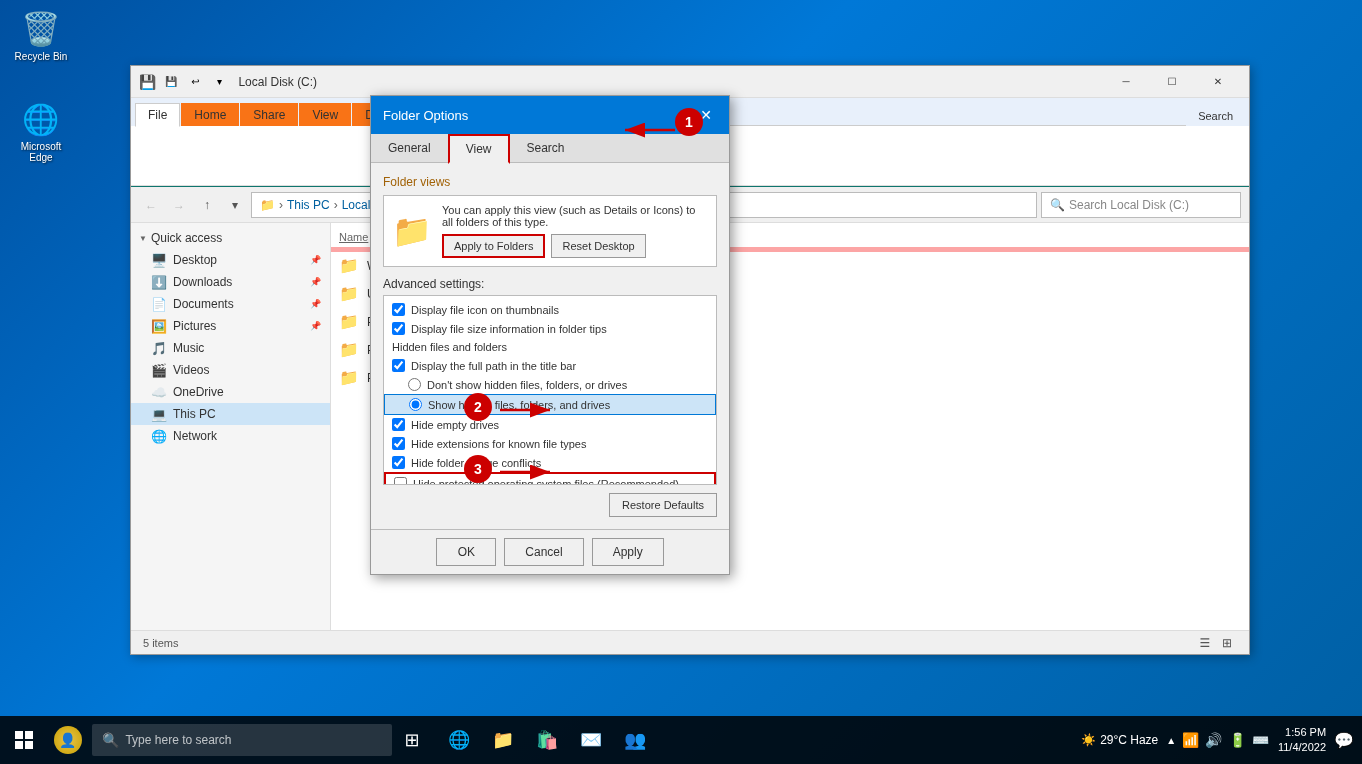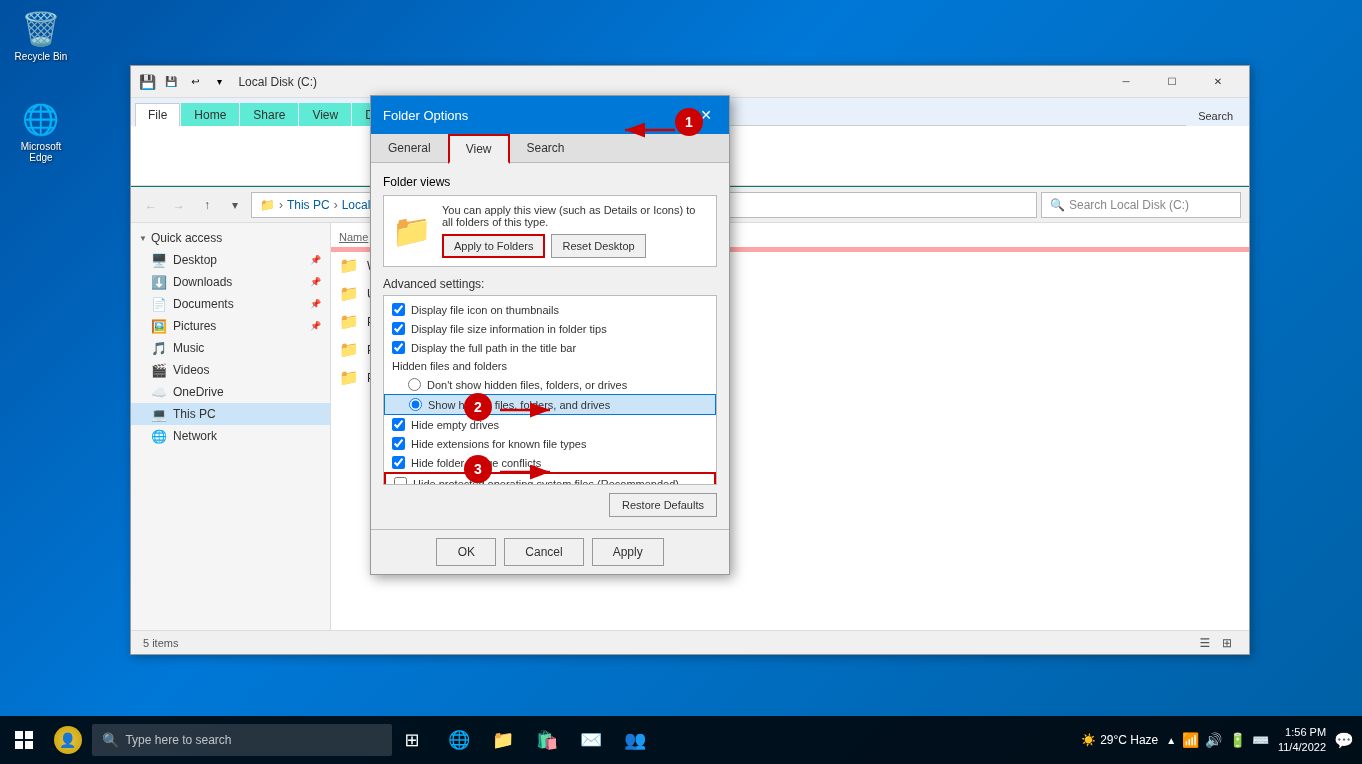--- a/index.html
+++ b/index.html
@@ -224,21 +224,21 @@
       height: 28px;
       background: #e8f0fb;
     }
     .ribbon-tab {
       padding: 4px 12px;
       font-size: 12px;
       cursor: pointer;
       border: 1px solid transparent;
       border-bottom: none;
       margin-right: 1px;
-      background: #5eead4;
+      background: #f97316;
       color: #333;
     }
     .ribbon-tab.active {
       background: white;
       border-color: #ccc;
       border-bottom: 1px solid white;
       margin-bottom: -1px;
     }
     .ribbon-tab.manage {
       background: #0078d7;
@@ -470,21 +470,21 @@
     
     .dialog-body {
       padding: 12px;
       background: #f0f0f0;
     }
     .folder-views-section {
       margin-bottom: 10px;
     }
     .section-label {
       font-size: 12px;
-      color: #000000;
+      color: #a16207;
       margin-bottom: 6px;
     }
     .folder-views-content {
       background: white;
       border: 1px solid #bbb;
       padding: 8px;
       display: flex;
       align-items: center;
       gap: 10px;
     }
@@ -819,26 +819,26 @@
               <input type="checkbox" checked="" style="">
               <span>Display file icon on thumbnails</span>
             </div>
 
             <div class="settings-item">
               <input type="checkbox" checked="" style="">
               <span>Display file size information in folder tips</span>
             </div>
 
             <div class="settings-item">
+              <span style="margin-left:0; font-size:11px; color:#333;">Hidden files and folders</span>
+            </div>
+
+            <div class="settings-item">
               <input type="checkbox" checked="" style="">
               <span>Display the full path in the title bar</span>
-            </div>
-
-            <div class="settings-item">
-              <span style="margin-left:0; font-size:11px; color:#333;">Hidden files and folders</span>
             </div>
 
             <div class="settings-item indented">
               <input type="radio" name="hidden" style="">
               <span>Don't show hidden files, folders, or drives</span>
             </div>
 
             <div class="settings-item indented highlighted-item">
               <input type="radio" name="hidden" checked="" style="">
               <span>Show hidden files, folders, and drives</span>

